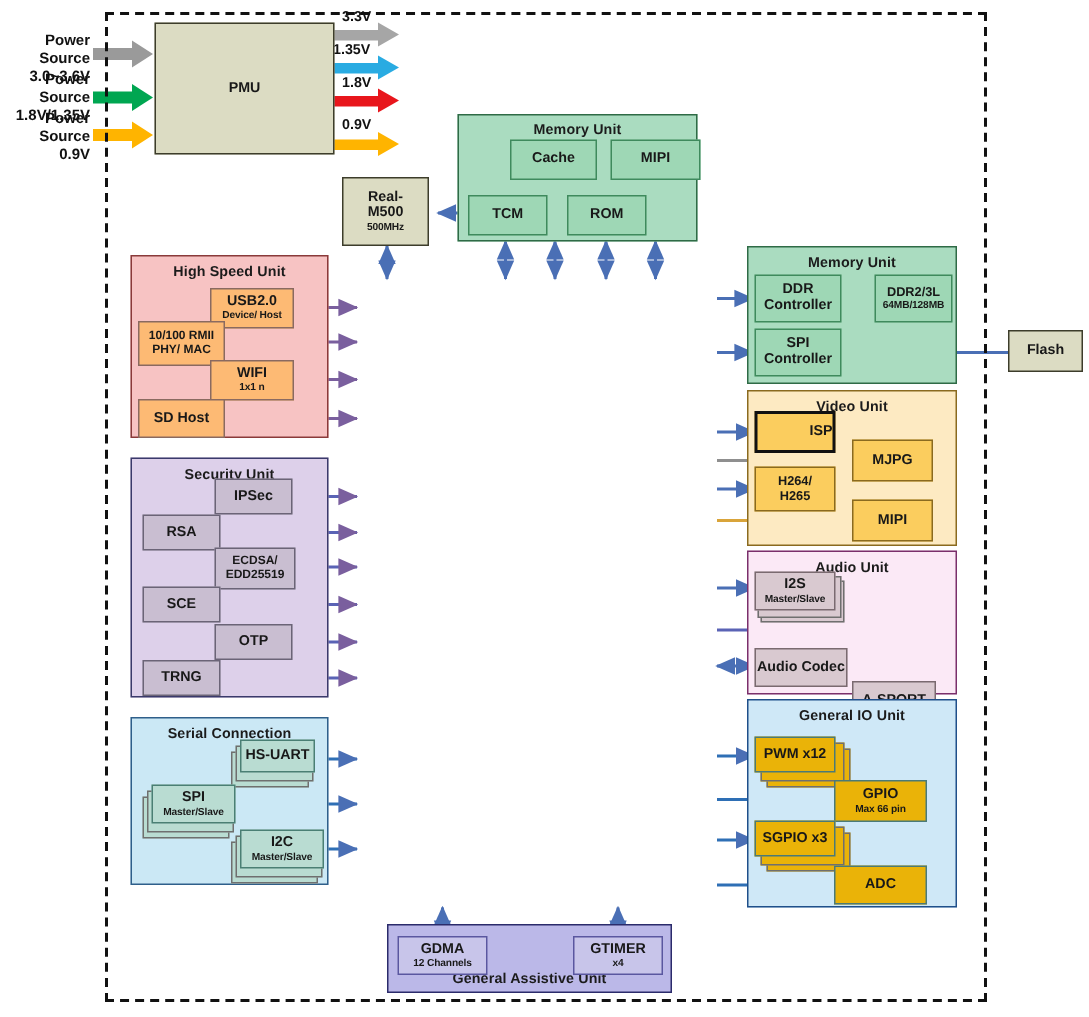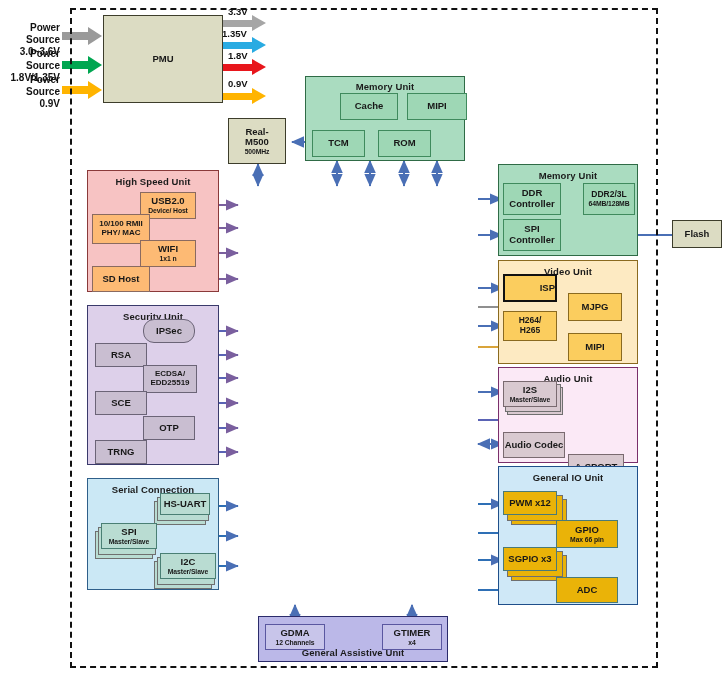--- a/index.html
+++ b/index.html
@@ -238,21 +238,21 @@
     <span class="l1">WIFI</span>
     <span class="l2">1x1 n</span>
   </div>
   <div class="abs blk c-pink-blk" style="left:92px;top:266px;width:58px;height:26px;">
     <span class="l1">SD Host</span>
   </div>
 
   <div class="abs group c-purple-grp" style="left:87px;top:305px;width:132px;height:160px;">
     <div class="group-title" style="top:5px;">Security Unit</div>
   </div>
-  <div class="abs blk c-purple-blk" style="left:143px;top:319px;width:52px;height:24px;border-radius:11px;">
+  <div class="abs blk c-purple-blk" style="left:143px;top:319px;width:52px;height:24px;">
     <span class="l1">IPSec</span>
   </div>
   <div class="abs blk c-purple-blk" style="left:95px;top:343px;width:52px;height:24px;">
     <span class="l1">RSA</span>
   </div>
   <div class="abs blk c-purple-blk" style="left:143px;top:365px;width:54px;height:28px;">
     <span class="l1" style="font-size:8px;">ECDSA/</span>
     <span class="l1" style="font-size:8px;">EDD25519</span>
   </div>
   <div class="abs blk c-purple-blk" style="left:95px;top:391px;width:52px;height:24px;">

